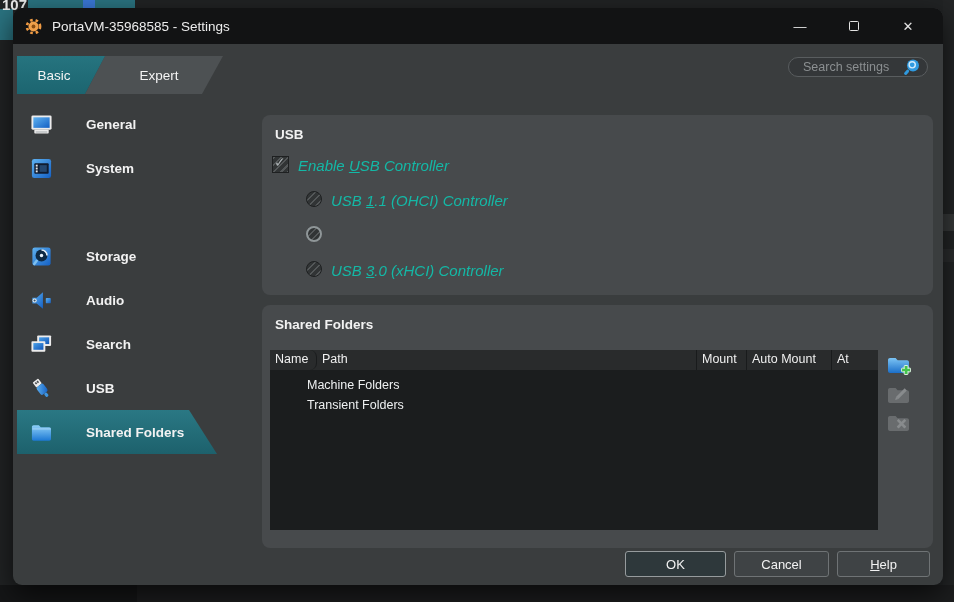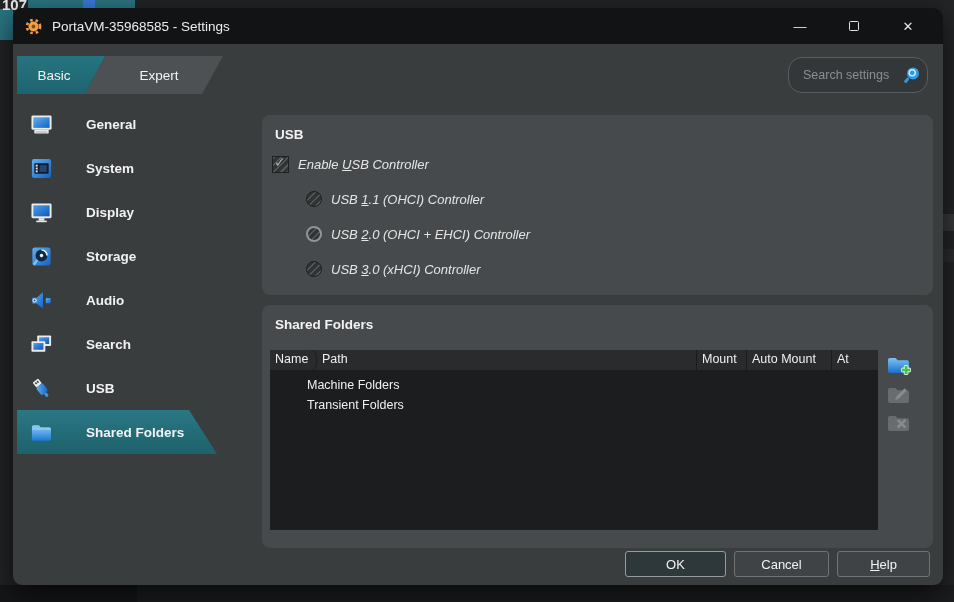--- a/index.html
+++ b/index.html
@@ -33,21 +33,21 @@
   .tab { position:absolute; height:38px; display:flex; align-items:center; justify-content:center;
     color:#f4f4f4; font-size:13.5px; }
   .tab-basic { left:4px; top:48px; width:88px; z-index:2; padding-right:14px;
     background:linear-gradient(180deg,#26747f,#1c6570);
     clip-path:polygon(0 0,100% 0,calc(100% - 20px) 100%,0 100%); }
   .tab-expert { left:72px; top:48px; width:138px; z-index:1; padding-left:10px;
     background:#4d5153;
     clip-path:polygon(20px 0,100% 0,calc(100% - 21px) 100%,0 100%); }
 
   
-  .search-box { position:absolute; left:775px; top:49px; width:140px; height:36px;
+  .search-box { position:absolute; left:775px; top:49px; width:140px; height:20px;
     border-radius:14px; background:#343739; border:1px solid #595d5f;
     display:flex; align-items:center; }
   .search-box input { flex:1; min-width:0; background:transparent; border:none; outline:none;
     color:#9da1a3; font-size:12.5px; padding-left:14px; font-family:"Liberation Sans",sans-serif; }
   .search-box input::placeholder { color:#8b8f91; }
   .search-box svg { margin-right:6px; flex:0 0 auto; }
 
   
   .side-row { position:absolute; left:4px; width:205px; height:44px; display:flex; align-items:center;gap:16px; }
   .side-row svg { width:23px; height:23px; margin-left:13px; flex:0 0 auto; }
@@ -56,21 +56,21 @@
     background:linear-gradient(180deg,#2a7884,#1d616c);
     clip-path:polygon(0 0,calc(100% - 28px) 0,100% 100%,0 100%); }
 
   
   .panel { position:absolute; left:249px; width:671px; background:#474a4c; border-radius:8px; }
   .panel-usb { top:107px; height:180px; }
   .panel-sf  { top:297px; height:243px; }
   .panel-title { position:absolute; left:13px; top:12px; font-weight:bold; font-size:13.5px; color:#f2f2f2; }
 
   
-  .dis-label { position:absolute; font-style:italic; color:#e5e5e5; font-size:13px; white-space:nowrap; }
+  .dis-label { position:absolute; font-style:italic; color:#14b8a6; font-size:15px; white-space:nowrap; }
   .dis-label u { text-decoration:underline; }
   .hatch { background-color:#313435;
     background-image:repeating-linear-gradient(135deg, rgba(165,170,172,.30) 0 2px, transparent 2px 5px);
     border:1px solid #1e2021; }
   .cb { position:absolute; left:10px; top:41px; width:17px; height:17px; }
   .cb .mark { position:absolute; left:1px; top:-3px; color:#aab0b2; font-size:14px; font-style:normal; }
   .radio { position:absolute; left:44px; width:16px; height:16px; border-radius:50%; }
   .radio.sel { border:2px solid #8f9698; }
 
   
@@ -171,35 +171,20 @@
       <rect x="2" y="2" width="20" height="20" rx="2.5" fill="url(#gB)"></rect>
       <rect x="4.5" y="6.5" width="15" height="11" rx="1" fill="#101c30"></rect>
       <rect x="6" y="8" width="2" height="2" fill="#e8e8e8"></rect>
         <rect x="6" y="11" width="2" height="2" fill="#e8e8e8"></rect>
         <rect x="6" y="14" width="2" height="2" fill="#e8e8e8"></rect>
       <rect x="10" y="8.5" width="7.5" height="7" fill="#24466e"></rect>
     </svg>
     <span class="side-label">System</span>
   </div>
 
-  <div class="side-row" style="top:182px">
-    <svg viewBox="0 0 24 24">
-      <defs>
-          <linearGradient id="gC" x1="0" y1="0" x2="1" y2="1">
-            <stop offset="0" stop-color="#4aa0e8"></stop>
-            <stop offset="1" stop-color="#1357b8"></stop>
-          </linearGradient>
-        </defs>
-      <rect x="1.5" y="2.5" width="21" height="15.5" rx="1.5" fill="#ececec"></rect>
-      <rect x="3.5" y="4.5" width="17" height="11.5" fill="url(#gC)"></rect>
-      <rect x="9" y="18" width="6" height="2.5" fill="#ececec"></rect>
-      <rect x="6.5" y="20.5" width="11" height="1.6" fill="#ececec"></rect>
-    </svg>
-    <span class="side-label">Display</span>
-  </div>
 
   <div class="side-row" style="top:226px">
     <svg viewBox="0 0 24 24">
       <defs>
           <linearGradient id="gD" x1="0" y1="0" x2="1" y2="1">
             <stop offset="0" stop-color="#5fb2f0"></stop>
             <stop offset="1" stop-color="#1460c4"></stop>
           </linearGradient>
         </defs>
       <rect x="2.5" y="2.5" width="19" height="19" rx="2.5" fill="url(#gD)"></rect>
@@ -281,21 +266,20 @@
 
     <div class="cb hatch">
       <span class="mark">✓</span>
     </div>
     <div class="dis-label" style="left:36px; top:42px;"><span>Enable </span><u>U</u><span>SB Controller</span></div>
 
     <div class="radio hatch" style="top:76px;"></div>
     <div class="dis-label" style="left:69px; top:77px;"><span>USB </span><u>1</u><span>.1 (OHCI) Controller</span></div>
 
     <div class="radio hatch sel" style="top:111px;"></div>
-    <div class="dis-label" style="left:69px; top:112px;"><span>USB </span><u>2</u><span>.0 (OHCI + EHCI) Controller</span></div>
 
     <div class="radio hatch" style="top:146px;"></div>
     <div class="dis-label" style="left:69px; top:147px;"><span>USB </span><u>3</u><span>.0 (xHCI) Controller</span></div>
   </div>
 
   <div class="panel panel-sf">
     <div class="panel-title">Shared Folders</div>
 
     <div class="sf-table">
       <div class="sf-head">

